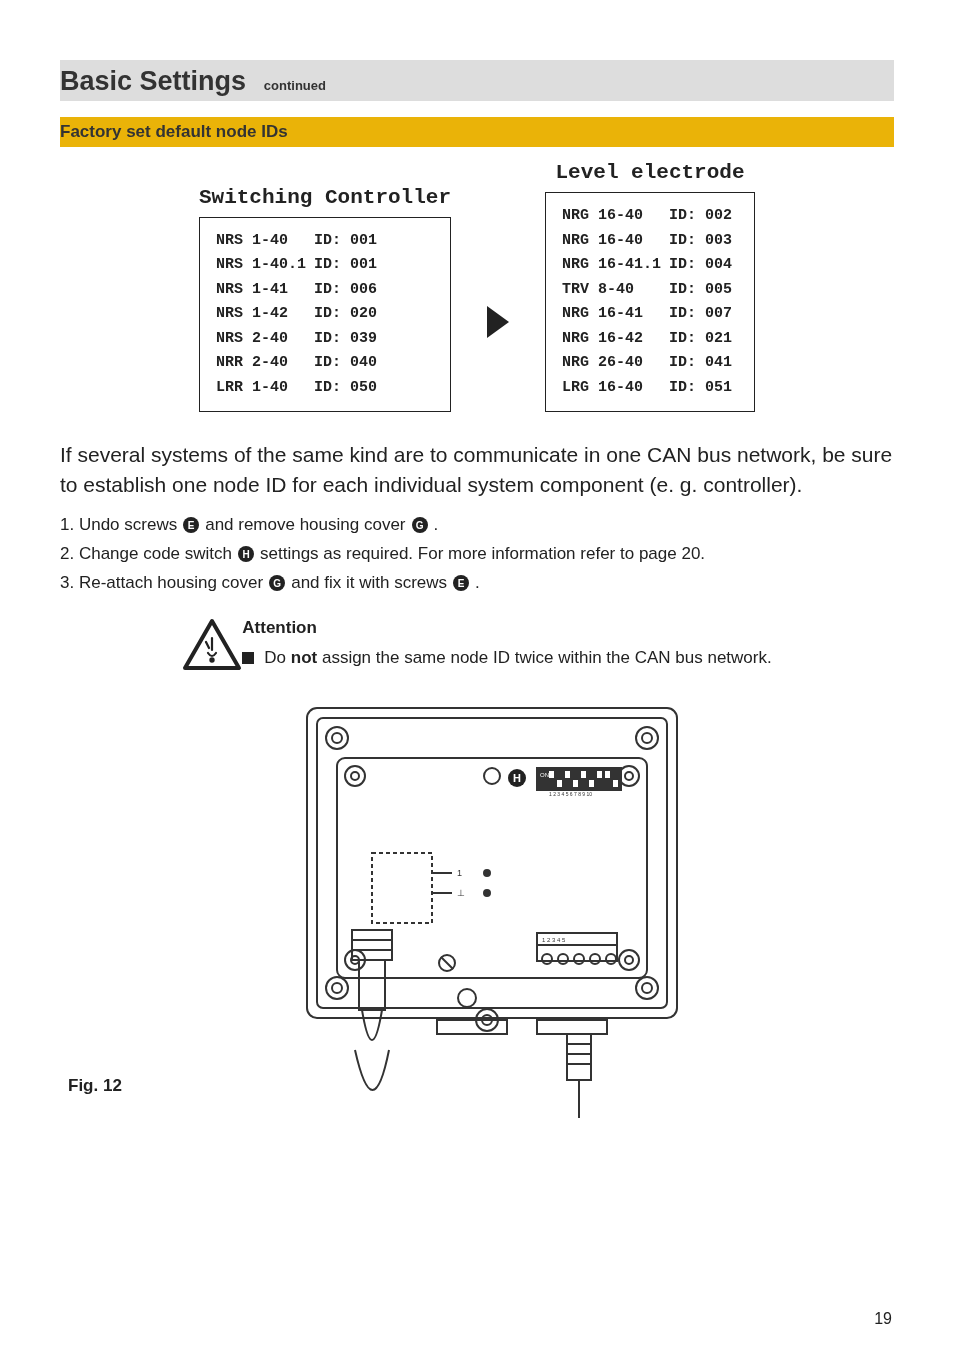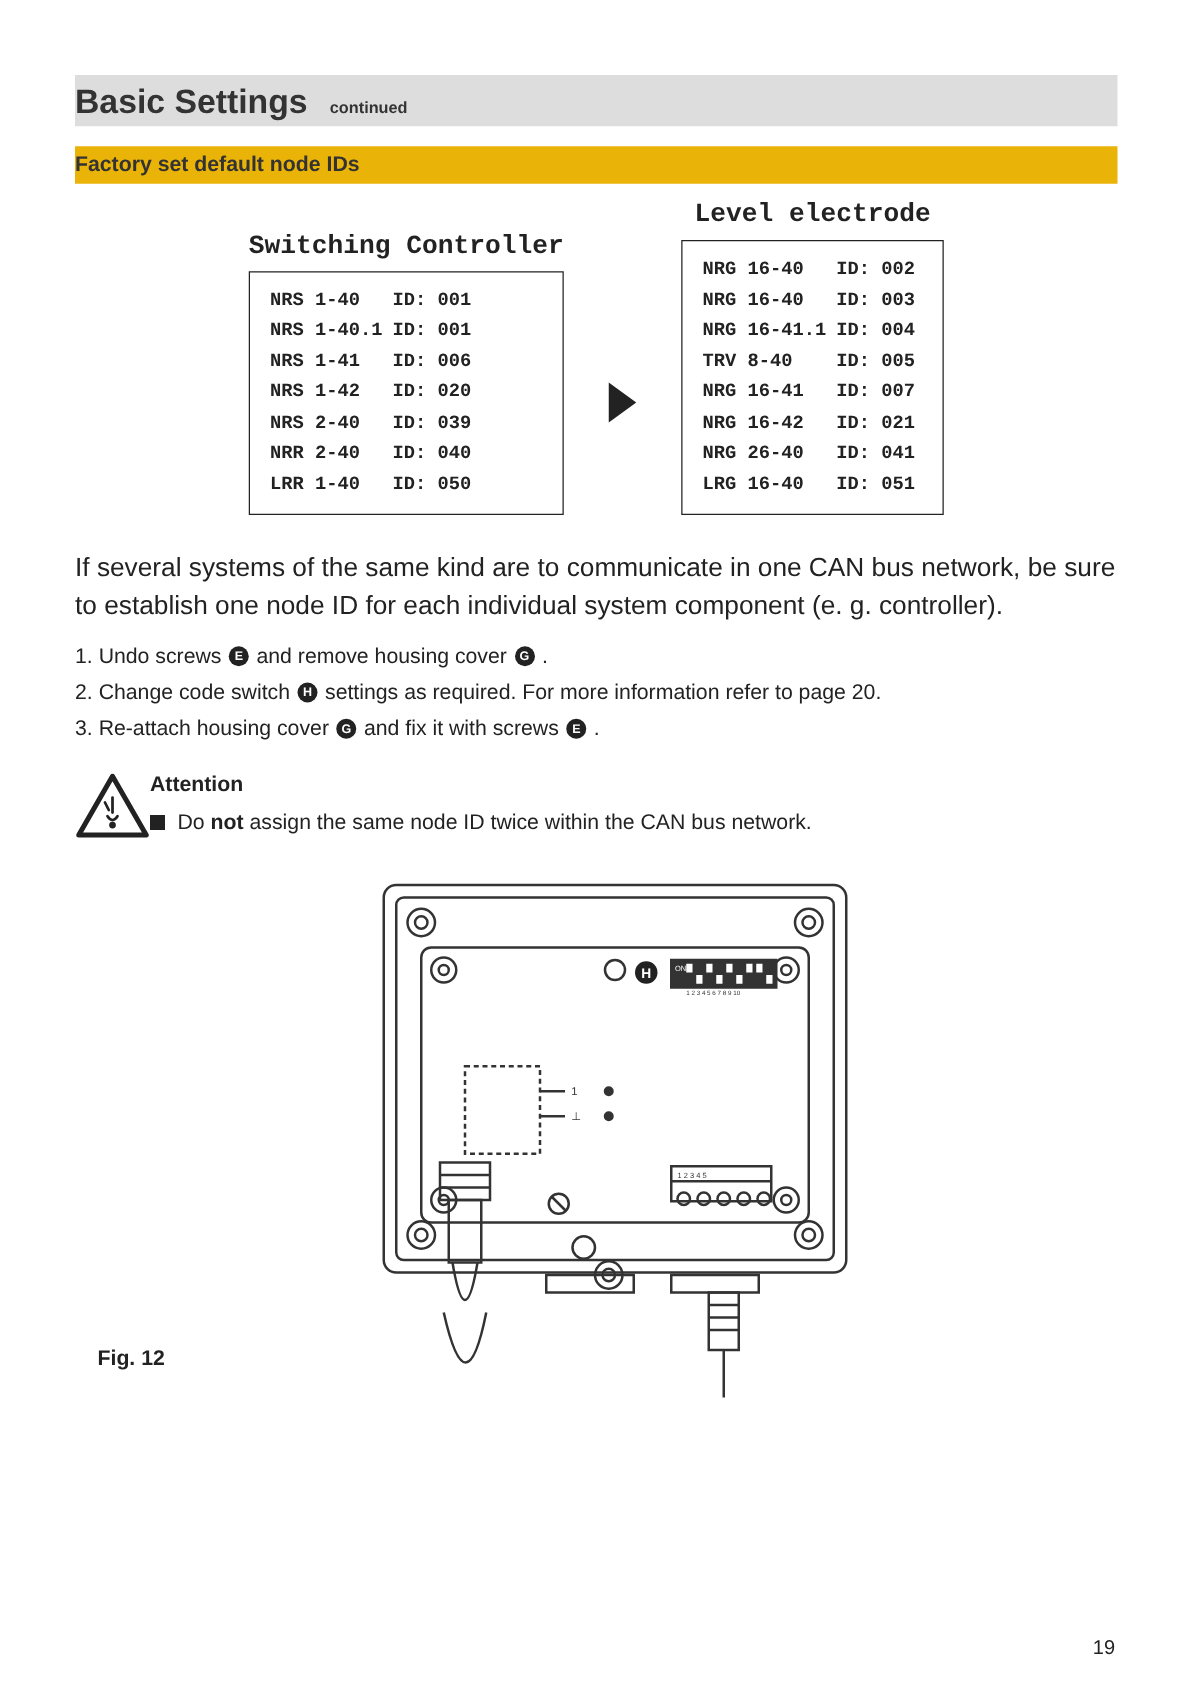--- a/index.html
+++ b/index.html
@@ -14,26 +14,26 @@
   .col-block { text-align: left; }
   .col-heading { font-size: 21px; font-weight: bold; margin-bottom: 8px; text-align: center; }
   .id-table { border: 1.5px solid #222; padding: 10px 14px; font-size: 15px; line-height: 1.5; }
   .id-table table td { padding: 0 6px 0 0; font-weight: bold; white-space: nowrap; }
   .arrow-wrap { display: flex; align-items: center; height: 180px; }
   .arrow { width: 0; height: 0; border-top: 16px solid transparent; border-bottom: 16px solid transparent; border-left: 22px solid #222; }
   .body-text { font-size: 21px; line-height: 1.45; margin-bottom: 10px; }
   .steps { font-size: 17px; line-height: 1.7; margin-bottom: 20px; }
   .steps .row { display: flex; gap: 6px; align-items: center; flex-wrap: wrap; }
   .circle-ref { display: inline-flex; width: 16px; height: 16px; border-radius: 50%; background: #222; color: #fff; font-size: 10px; font-weight: bold; align-items: center; justify-content: center; vertical-align: middle; }
-  .attention-block { display: flex; gap: 0; align-items: flex-start; margin: 8px 0 26px 0; }
+  .attention-block { display: flex; gap: 0; align-items: flex-start; margin: 8px 0 26px 0; justify-content: center; }
   .attention-title { font-size: 17px; font-weight: bold; margin-bottom: 10px; }
   .attention-text { font-size: 17px; display: flex; align-items: center; gap: 10px; }
   .bullet-sq { width: 12px; height: 12px; background: #222; flex-shrink: 0; }
   .figure-area { text-align: center; position: relative; }
-  .fig-caption { font-size: 17px; font-weight: bold; position: absolute; left: 18px; bottom: 36px; }
+  .fig-caption { font-size: 17px; font-weight: bold; position: absolute; left: 8px; bottom: 36px; }
   .page-num { position: absolute; bottom: 26px; right: 62px; font-size: 16px; }
   svg text { font-family: Arial, Helvetica, sans-serif; }
 </style>
 </head>
 <body>
 
 <div class="page">
 
   <div class="section-bar">
     <span class="section-title">Basic Settings</span>

